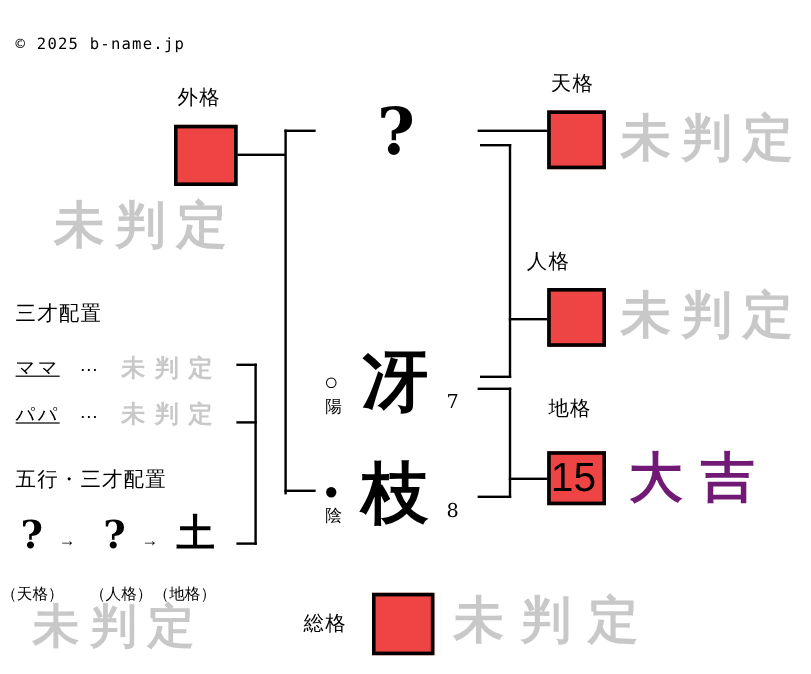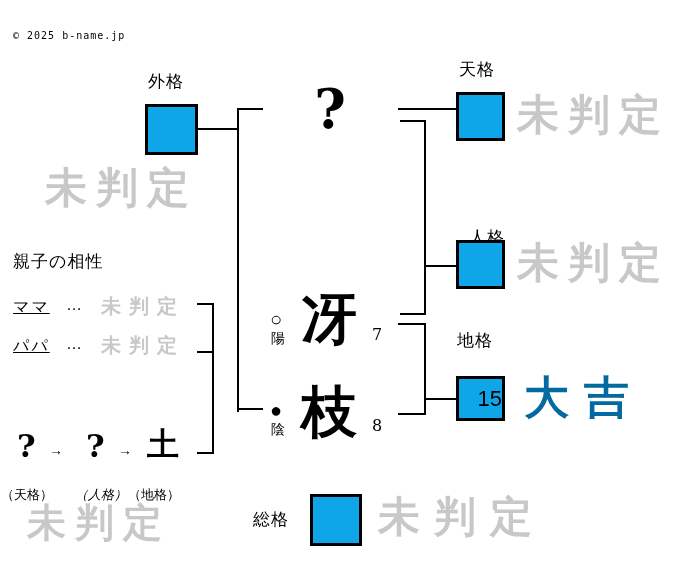--- a/index.html
+++ b/index.html
@@ -3,38 +3,38 @@
 <meta charset="utf-8">
 <style>
   html,body{margin:0;padding:0;background:#fff;}
   #canvas{
     position:relative;width:676px;height:562px;background:#ffffff;overflow:hidden;
     font-family:"Liberation Sans",sans-serif;color:#000;
   }
   .abs{position:absolute;white-space:nowrap;}
   
   .hdr-title{left:13px;top:7px;font-family:"DejaVu Sans Mono",monospace;font-size:15px;letter-spacing:1px;}
-  .hdr-copy{left:13px;top:30px;font-family:"DejaVu Sans Mono",monospace;font-size:10px;letter-spacing:1px;}
+  .hdr-copy{left:13px;top:30px;font-family:"DejaVu Sans Mono",monospace;font-size:13px;letter-spacing:1px;}
   
   .kaku-label{font-size:17px;letter-spacing:1px;}
   
-  .kbox{position:absolute;border:3px solid #000;background:#0ea5e9;display:flex;align-items:center;justify-content:flex-end;
-        font-size:22px;font-family:"Liberation Sans",sans-serif;}
+  .kbox{position:absolute;border:3px solid #000;background:#ef4444;display:flex;align-items:center;justify-content:flex-start;
+        font-size:34px;font-family:"Liberation Sans",sans-serif;}
   
   .line{position:absolute;background:#000;}
   
   .bigchar{font-family:"DejaVu Serif",serif;font-weight:bold;font-size:56px;line-height:1;}
   .qmark{font-family:"DejaVu Serif",serif;font-weight:bold;font-size:54px;line-height:1;}
   .strokes{font-family:"DejaVu Serif",serif;font-size:16px;}
   .polarity-sym{font-size:20px;line-height:1;}
   .polarity-lbl{font-size:14px;line-height:1;}
   
   .wm{font-family:"DejaVu Serif",serif;font-weight:bold;color:#c8c8c8;font-size:42px;letter-spacing:9px;line-height:1;}
   .wm-small{font-family:"DejaVu Serif",serif;font-weight:bold;color:#c8c8c8;font-size:20px;letter-spacing:8px;line-height:1;}
-  .luck{font-family:"DejaVu Serif",serif;font-weight:bold;color:#0369a1;font-size:45px;letter-spacing:15px;line-height:1;}
+  .luck{font-family:"DejaVu Serif",serif;font-weight:bold;color:#701a75;font-size:45px;letter-spacing:15px;line-height:1;}
   
   .sec-title{font-size:17px;letter-spacing:1px;}
   .comp-label{font-size:16px;letter-spacing:2px;text-decoration:underline;}
   .comp-dots{font-size:16px;}
   .gog-el{font-family:"DejaVu Serif",serif;font-weight:bold;font-size:32px;line-height:1;}
   .gog-arrow{font-size:14px;}
   .gog-cap{font-size:13px;margin-top:19px;}
 </style>
 </head>
 <body>
@@ -73,21 +73,21 @@
   <div class="abs wm" style="left:45px;top:167px;">未判定</div>
 
   <div class="abs qmark" style="left:300px;top:82px;width:60px;text-align:center;">?</div>
 
   <div class="abs kaku-label" style="left:459px;top:58px;">天格</div>
   <div class="kbox" style="left:456px;top:92px;width:43px;height:43px;">
     <span></span>
   </div>
   <div class="abs wm" style="left:517px;top:94px;">未判定</div>
 
-  <div class="abs kaku-label" style="left:469px;top:206px;margin-top:20px;">人格</div>
+  <div class="abs kaku-label" style="left:439px;top:206px;">人格</div>
   <div class="kbox" style="left:456px;top:240px;width:43px;height:43px;">
     <span></span>
   </div>
   <div class="abs wm" style="left:517px;top:242px;">未判定</div>
 
   <div class="abs polarity-sym" style="left:270px;top:309px;">○</div>
   <div class="abs polarity-lbl" style="left:271px;top:331px;">陽</div>
   <div class="abs bigchar" style="left:301px;top:290px;">冴</div>
   <div class="abs strokes" style="left:372px;top:325px;">7</div>
 
@@ -95,35 +95,36 @@
   <div class="kbox" style="left:456px;top:376px;width:43px;height:39px;">
     <span>15</span>
   </div>
   <div class="abs luck" style="left:524px;top:375px;">大吉</div>
 
   <div class="abs polarity-sym" style="left:270px;top:400px;">●</div>
   <div class="abs polarity-lbl" style="left:271px;top:422px;">陰</div>
   <div class="abs bigchar" style="left:301px;top:383px;">枝</div>
   <div class="abs strokes" style="left:372px;top:416px;">8</div>
 
-  <div class="abs sec-title" style="left:13px;top:250px;">親子の相性</div>
+  <div class="abs sec-title" style="left:13px;top:250px;">三才配置</div>
   <div class="abs comp-label" style="left:13px;top:297px;">ママ</div>
   <div class="abs comp-dots" style="left:66px;top:296px;">…</div>
   <div class="abs wm-small" style="left:101px;top:296px;">未判定</div>
   <div class="abs comp-label" style="left:13px;top:336px;">パパ</div>
   <div class="abs comp-dots" style="left:66px;top:335px;">…</div>
   <div class="abs wm-small" style="left:101px;top:335px;">未判定</div>
 
+  <div class="abs sec-title" style="left:13px;top:388px;">五行・三才配置</div>
   <div class="abs gog-el" style="left:17px;top:430px;">?</div>
   <div class="abs gog-arrow" style="left:49px;top:442px;">→</div>
   <div class="abs gog-el" style="left:86px;top:430px;">?</div>
   <div class="abs gog-arrow" style="left:118px;top:442px;">→</div>
   <div class="abs gog-el" style="left:147px;top:428px;">土</div>
   <div class="abs gog-cap" style="left:1px;top:467px;">（天格）</div>
-  <div class="abs gog-cap" style="left:75px;top:467px;font-style:italic;">（人格）</div>
+  <div class="abs gog-cap" style="left:75px;top:467px;">（人格）</div>
   <div class="abs gog-cap" style="left:128px;top:467px;">（地格）</div>
 
   <div class="abs wm" style="left:27px;top:503px;font-size:39px;">未判定</div>
 
   <div class="abs kaku-label" style="left:253px;top:508px;">総格</div>
   <div class="kbox" style="left:310px;top:494px;width:46px;height:46px;">
     <span></span>
   </div>
   <div class="abs wm" style="left:378px;top:496px;letter-spacing:14px;">未判定</div>
 

